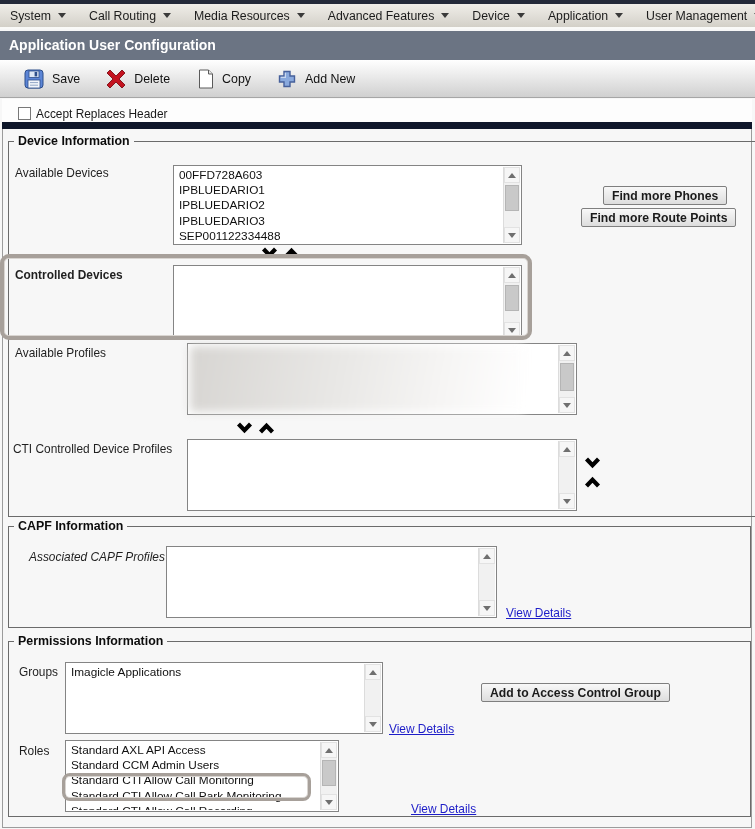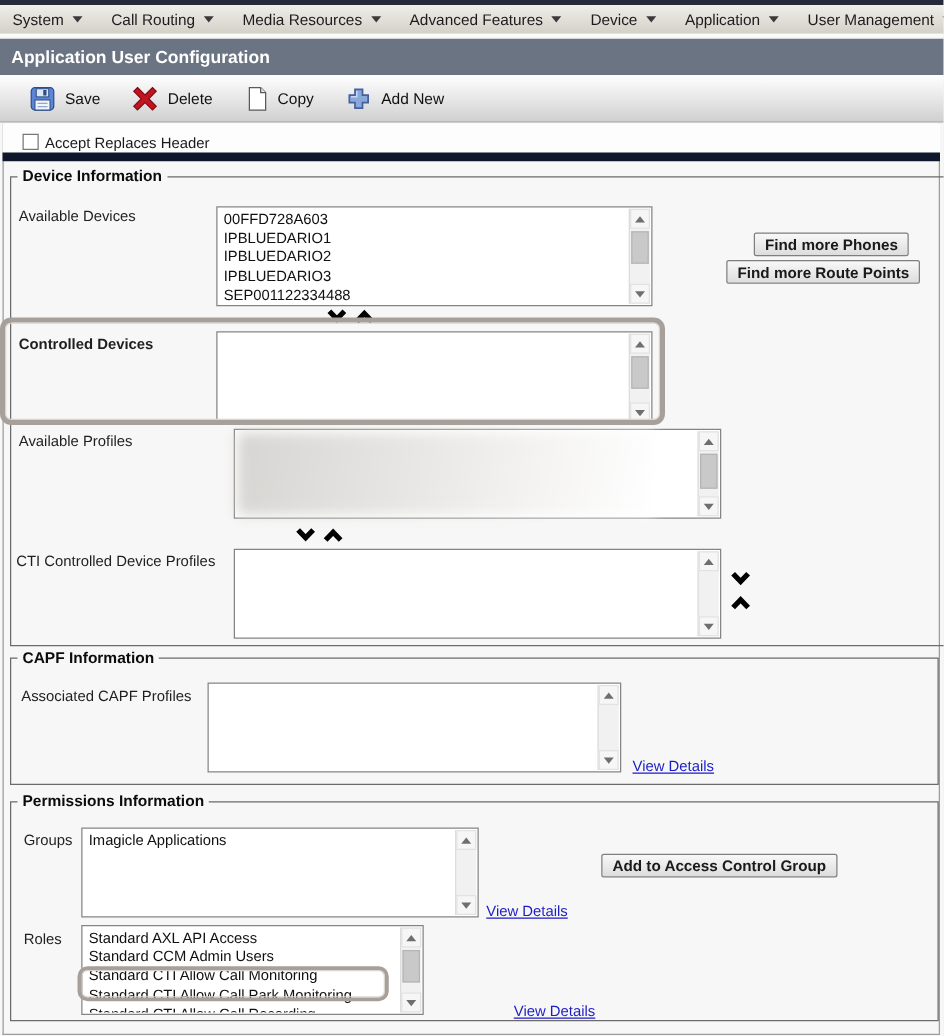--- a/index.html
+++ b/index.html
@@ -264,21 +264,21 @@
             <path d="M2.5 10 L8.5 3.8 L14.5 10" fill="none" stroke="#000" stroke-width="4.2"></path>
           </svg>
       </span>
     </div>
 
     <div class="annotation" style="left:0px; top:155px; width:532px; height:86px;"></div>
 
     <div class="fs" style="left:8px; top:427px; width:743px; height:102px;">
       <span class="fs-legend">CAPF Information</span>
 
-      <span class="flabel" style="left:8px; top:23px;">Associated CAPF Profiles</span>
+      <span class="flabel" style="left:20px; top:23px;font-style:italic;">Associated CAPF Profiles</span>
 
       <div class="lb" style="left:157px; top:19px; width:331px; height:72px;">
         <div class="sb">
           <div class="sb-btn up">
               <span class="tri-up"></span>
             </div>
           <div class="sb-btn down">
               <span class="tri-down"></span>
             </div>
         </div>

